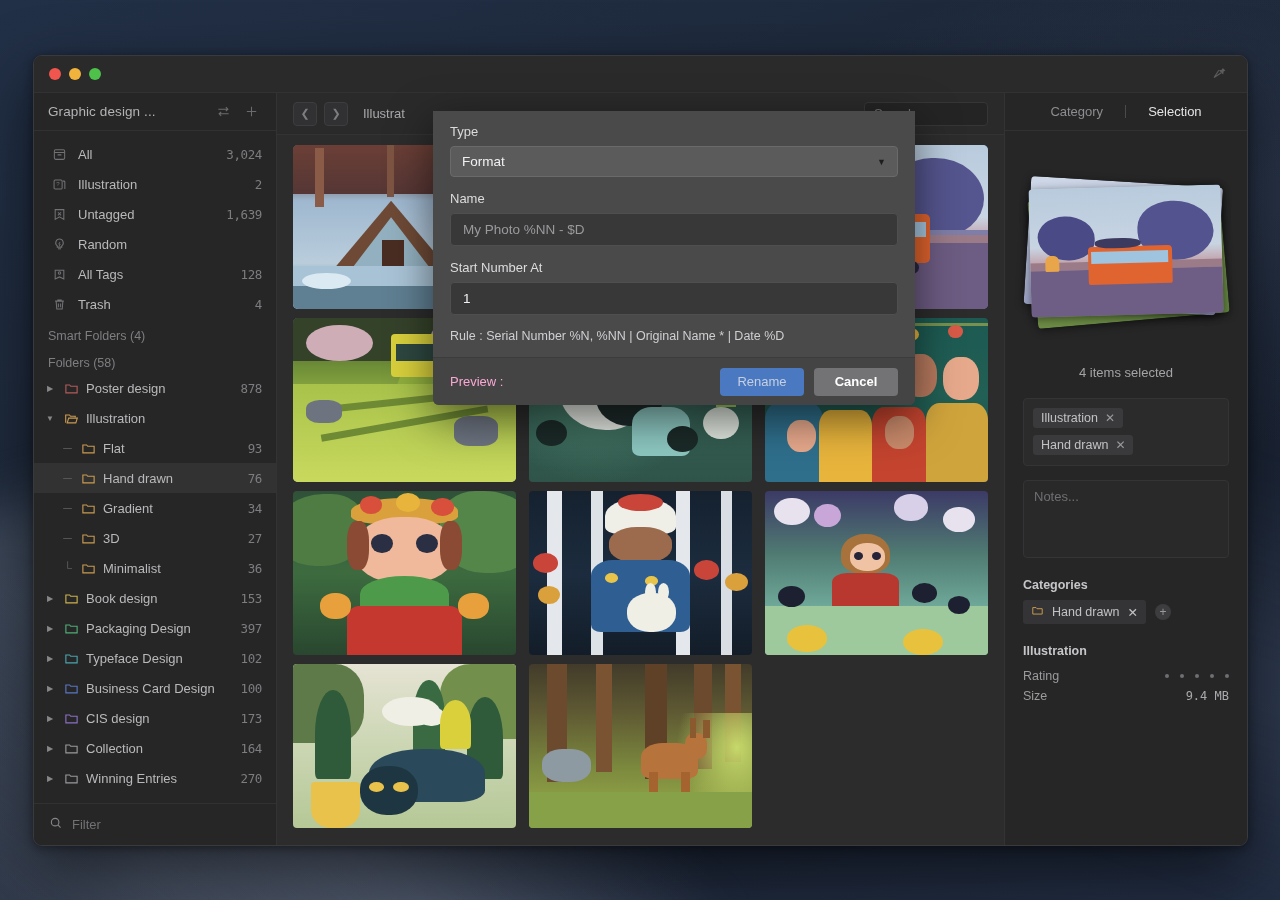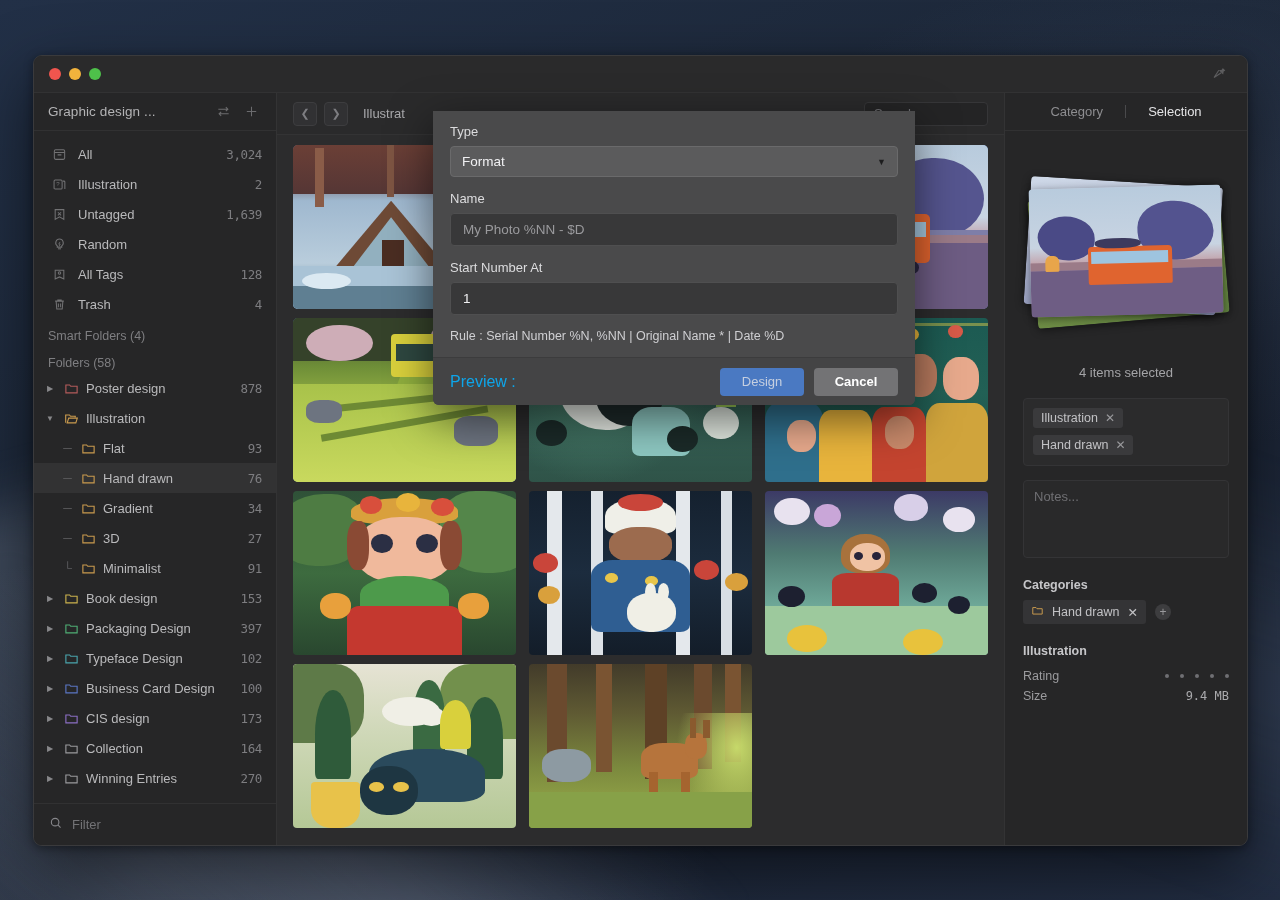--- a/index.html
+++ b/index.html
@@ -213,21 +213,21 @@
     display: flex; align-items: center; padding: 0 12px; font-size: 13.5px;
     margin-bottom: 14px;
   }
   .input-box.ph { color: #9a9a9d; }
   .input-box.val { color: #f0f0f2; }
   .rule-text { font-size: 12.5px; color: #cfcfd2; }
   .modal-foot {
     border-top: 1px solid #3c3c3d; background: #444445;
     height: 48px; display: flex; align-items: center; padding: 0 17px; gap: 10px;
   }
-  .preview-label { font-size: 16px; color: #0ea5e9; }
+  .preview-label { font-size: 13px; color: #f9a8d4; }
   .btn {
     height: 28px; min-width: 84px; border-radius: 4px; font-size: 13px;
     display: flex; align-items: center; justify-content: center;
   }
   .btn-primary { background: #4a79c2; color: #c5cfe0; margin-left: auto; }
   .btn-secondary { background: #737375; color: #ffffff; font-weight: bold; }
 
   
   .art { position: absolute; inset: 0; }
   .l { position: absolute; }
@@ -410,21 +410,21 @@
             <span class="fi-count">27</span>
           </div>
           <div class="folder-item" style="padding-left: 27px;">
             <span class="tree-stub">└</span>
             <span style="display:flex;align-items:center;">
               <svg width="15" height="15" viewBox="0 0 16 16" fill="none" stroke="#c99a4e" stroke-width="1.2">
                 <path d="M2 4.2h4l1.2 1.4h6.8v7H2z"></path>
               </svg>
             </span>
             <span class="fi-label">Minimalist</span>
-            <span class="fi-count">91</span>
+            <span class="fi-count">36</span>
           </div>
           <div class="folder-item" style="padding-left: 9px;">
             <span class="caret">▶</span>
             <span style="display:flex;align-items:center;">
               <svg width="15" height="15" viewBox="0 0 16 16" fill="none" stroke="#cbb24e" stroke-width="1.2">
                 <path d="M2 4.2h4l1.2 1.4h6.8v7H2z"></path>
               </svg>
             </span>
             <span class="fi-label">Book design</span>
             <span class="fi-count">153</span>
@@ -825,18 +825,18 @@
 
       <div class="field-label">Start Number At</div>
       <div class="input-box val">
         <span>1</span>
       </div>
 
       <div class="rule-text">Rule : Serial Number %N, %NN | Original Name * | Date %D</div>
     </div>
     <div class="modal-foot">
       <span class="preview-label">Preview :</span>
-      <span class="btn btn-primary">Design</span>
+      <span class="btn btn-primary">Rename</span>
       <span class="btn btn-secondary">Cancel</span>
     </div>
   </div>
 
 </div>
 
 </body></html>

